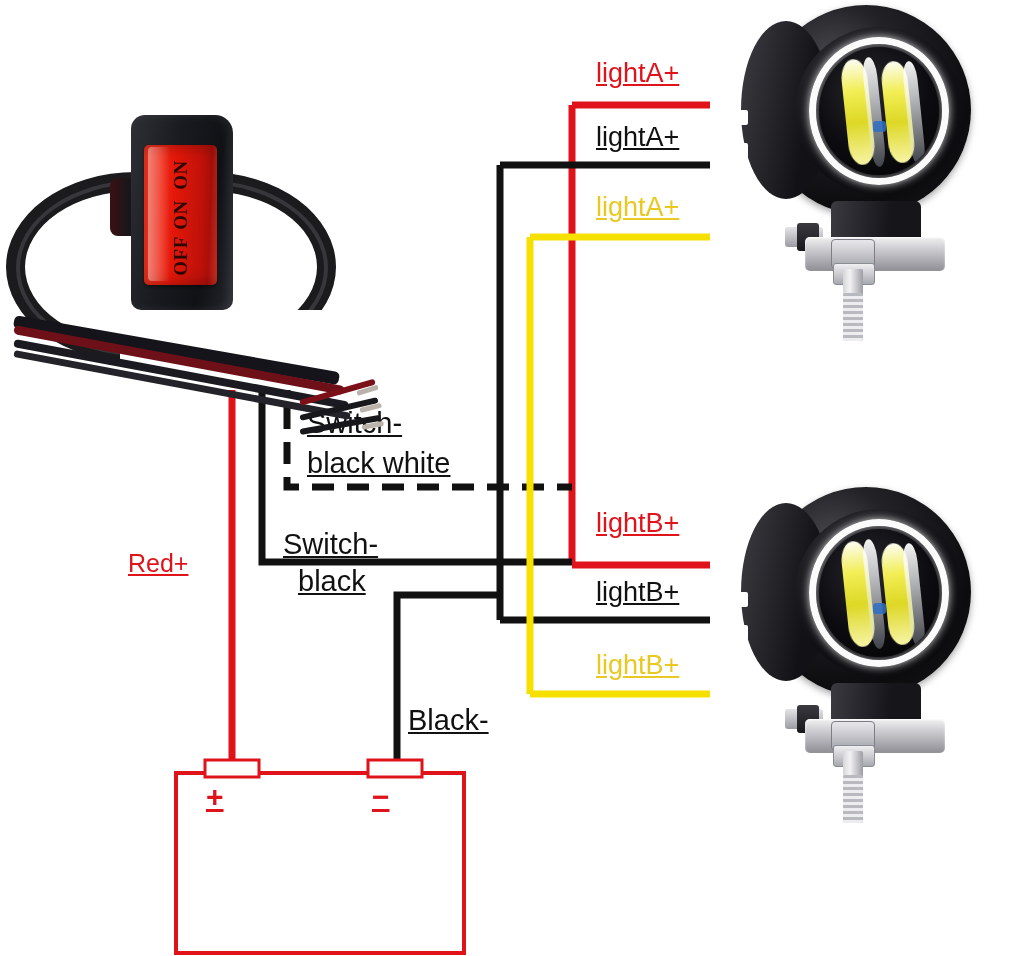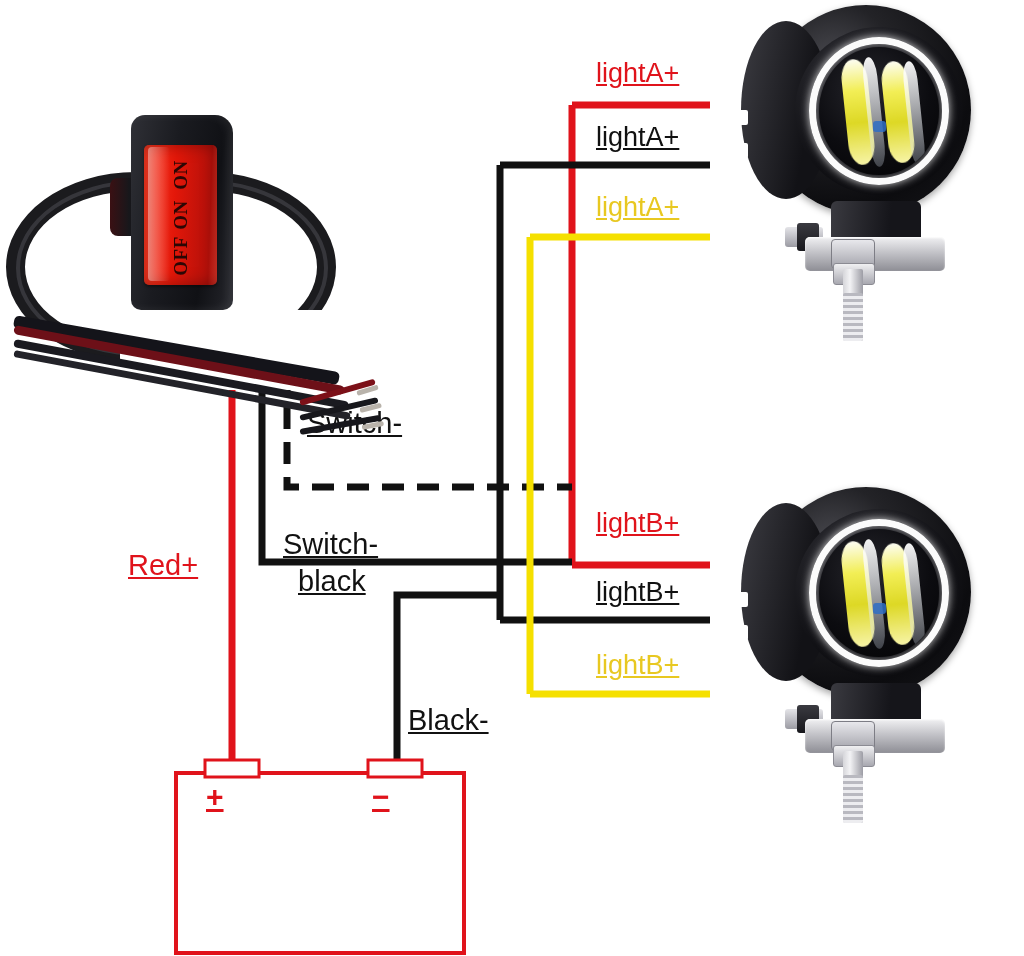--- a/index.html
+++ b/index.html
@@ -353,25 +353,26 @@
 
   <div class="lbl lbl-yellow" style="left:596px; top:192px; font-size:27px;">lightA+</div>
 
   <div class="lbl lbl-red" style="left:596px; top:508px; font-size:27px;">lightB+</div>
 
   <div class="lbl lbl-black" style="left:596px; top:577px; font-size:27px;">lightB+</div>
 
   <div class="lbl lbl-yellow" style="left:596px; top:650px; font-size:27px;">lightB+</div>
 
   <div class="lbl lbl-black" style="left:307px; top:407px; font-size:29px;">Switch-</div>
+  <div class="lbl lbl-black" style="left:307px; top:447px; font-size:29px;">black white</div>
 
   <div class="lbl lbl-black" style="left:283px; top:528px; font-size:29px;">Switch-</div>
   <div class="lbl lbl-black" style="left:298px; top:565px; font-size:29px;">black</div>
 
-  <div class="lbl lbl-red" style="left:128px; top:549px; font-size:29px;">Red+</div>
+  <div class="lbl lbl-red" style="left:128px; top:549px; font-size:25px;">Red+</div>
 
   <div class="lbl lbl-black" style="left:408px; top:704px; font-size:29px;">Black-</div>
 
   <div class="switch-photo">
     <div class="sw-loop"></div>
     <div class="sw-loop-hl"></div>
     <div class="sw-loop-mask"></div>
 
     <div class="sw-cable-a"></div>
     <div class="sw-cable-b"></div>

